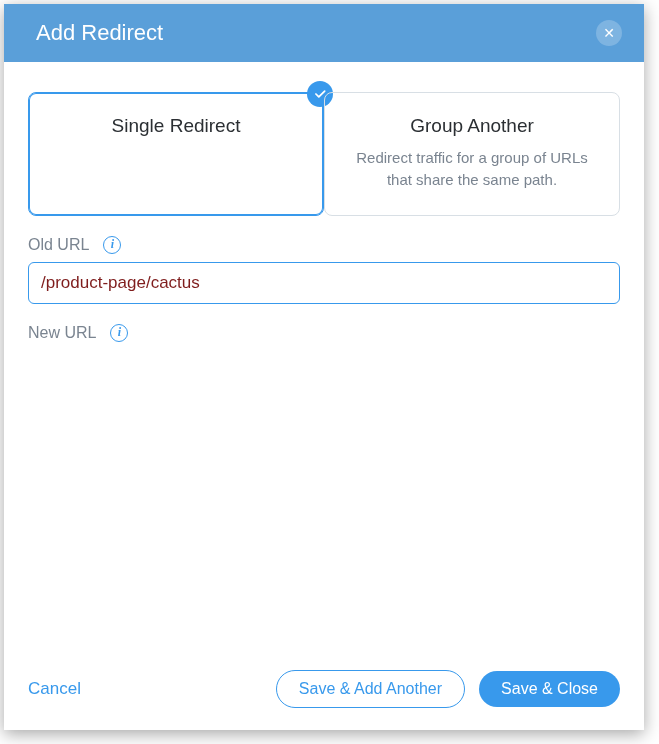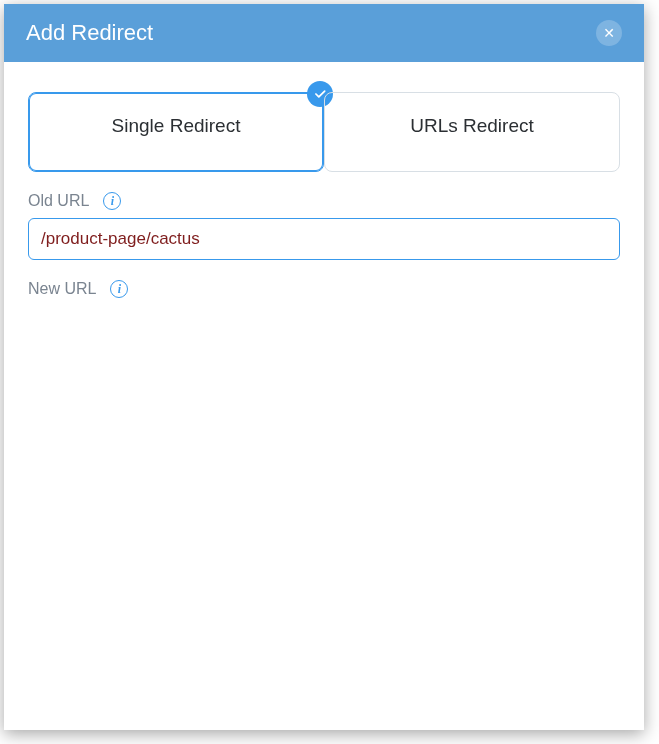--- a/index.html
+++ b/index.html
@@ -25,20 +25,21 @@
       color: #fff;
       padding: 16px 22px;
       display: flex;
       align-items: center;
       justify-content: space-between;
       min-height: 58px;
     }
     .header-title {
       font-size: 22px;
       font-weight: 400;
+      margin-left: 10px;
     }
     .close-btn {
       width: 26px;
       height: 26px;
       border-radius: 50%;
       background: rgba(255,255,255,0.22);
       color: #fff;
       display: flex;
       align-items: center;
       justify-content: center;
@@ -184,21 +185,22 @@
     <div class="option-row">
       <div class="option-card selected">
         <div class="check-badge">
           <svg viewBox="0 0 24 24">
               <path fill="none" stroke="#fff" stroke-width="3" stroke-linecap="round" stroke-linejoin="round" d="M5 12l5 5L20 7"></path>
             </svg>
         </div>
         <div class="option-card-title">Single Redirect</div>
       </div>
       <div class="option-card">
-        <div class="option-card-title">URLs Redirect</div>
+        <div class="option-card-title">Group Another</div>
+        <div class="option-card-desc">Redirect traffic for a group of URLs that share the same path.</div>
       </div>
     </div>
 
 
     <div class="field-block">
       <div class="field-label-row">
         <span class="field-label">Old URL</span>
         <span class="info-icon">i</span>
       </div>
       <input type="text" class="text-input focused" value="/product-page/cactus" style="">
@@ -206,13 +208,19 @@
 
     <div class="field-block">
       <div class="field-label-row">
         <span class="field-label">New URL</span>
         <span class="info-icon">i</span>
       </div>
     </div>
 
   </div>
 
+  <div class="footer">
+    <span class="cancel-link">Cancel</span>
+    <span class="footer-spacer"></span>
+    <button class="btn btn-secondary">Save &amp; Add Another</button>
+    <button class="btn btn-primary">Save &amp; Close</button>
+  </div>
 </div>
 
 </body></html>

